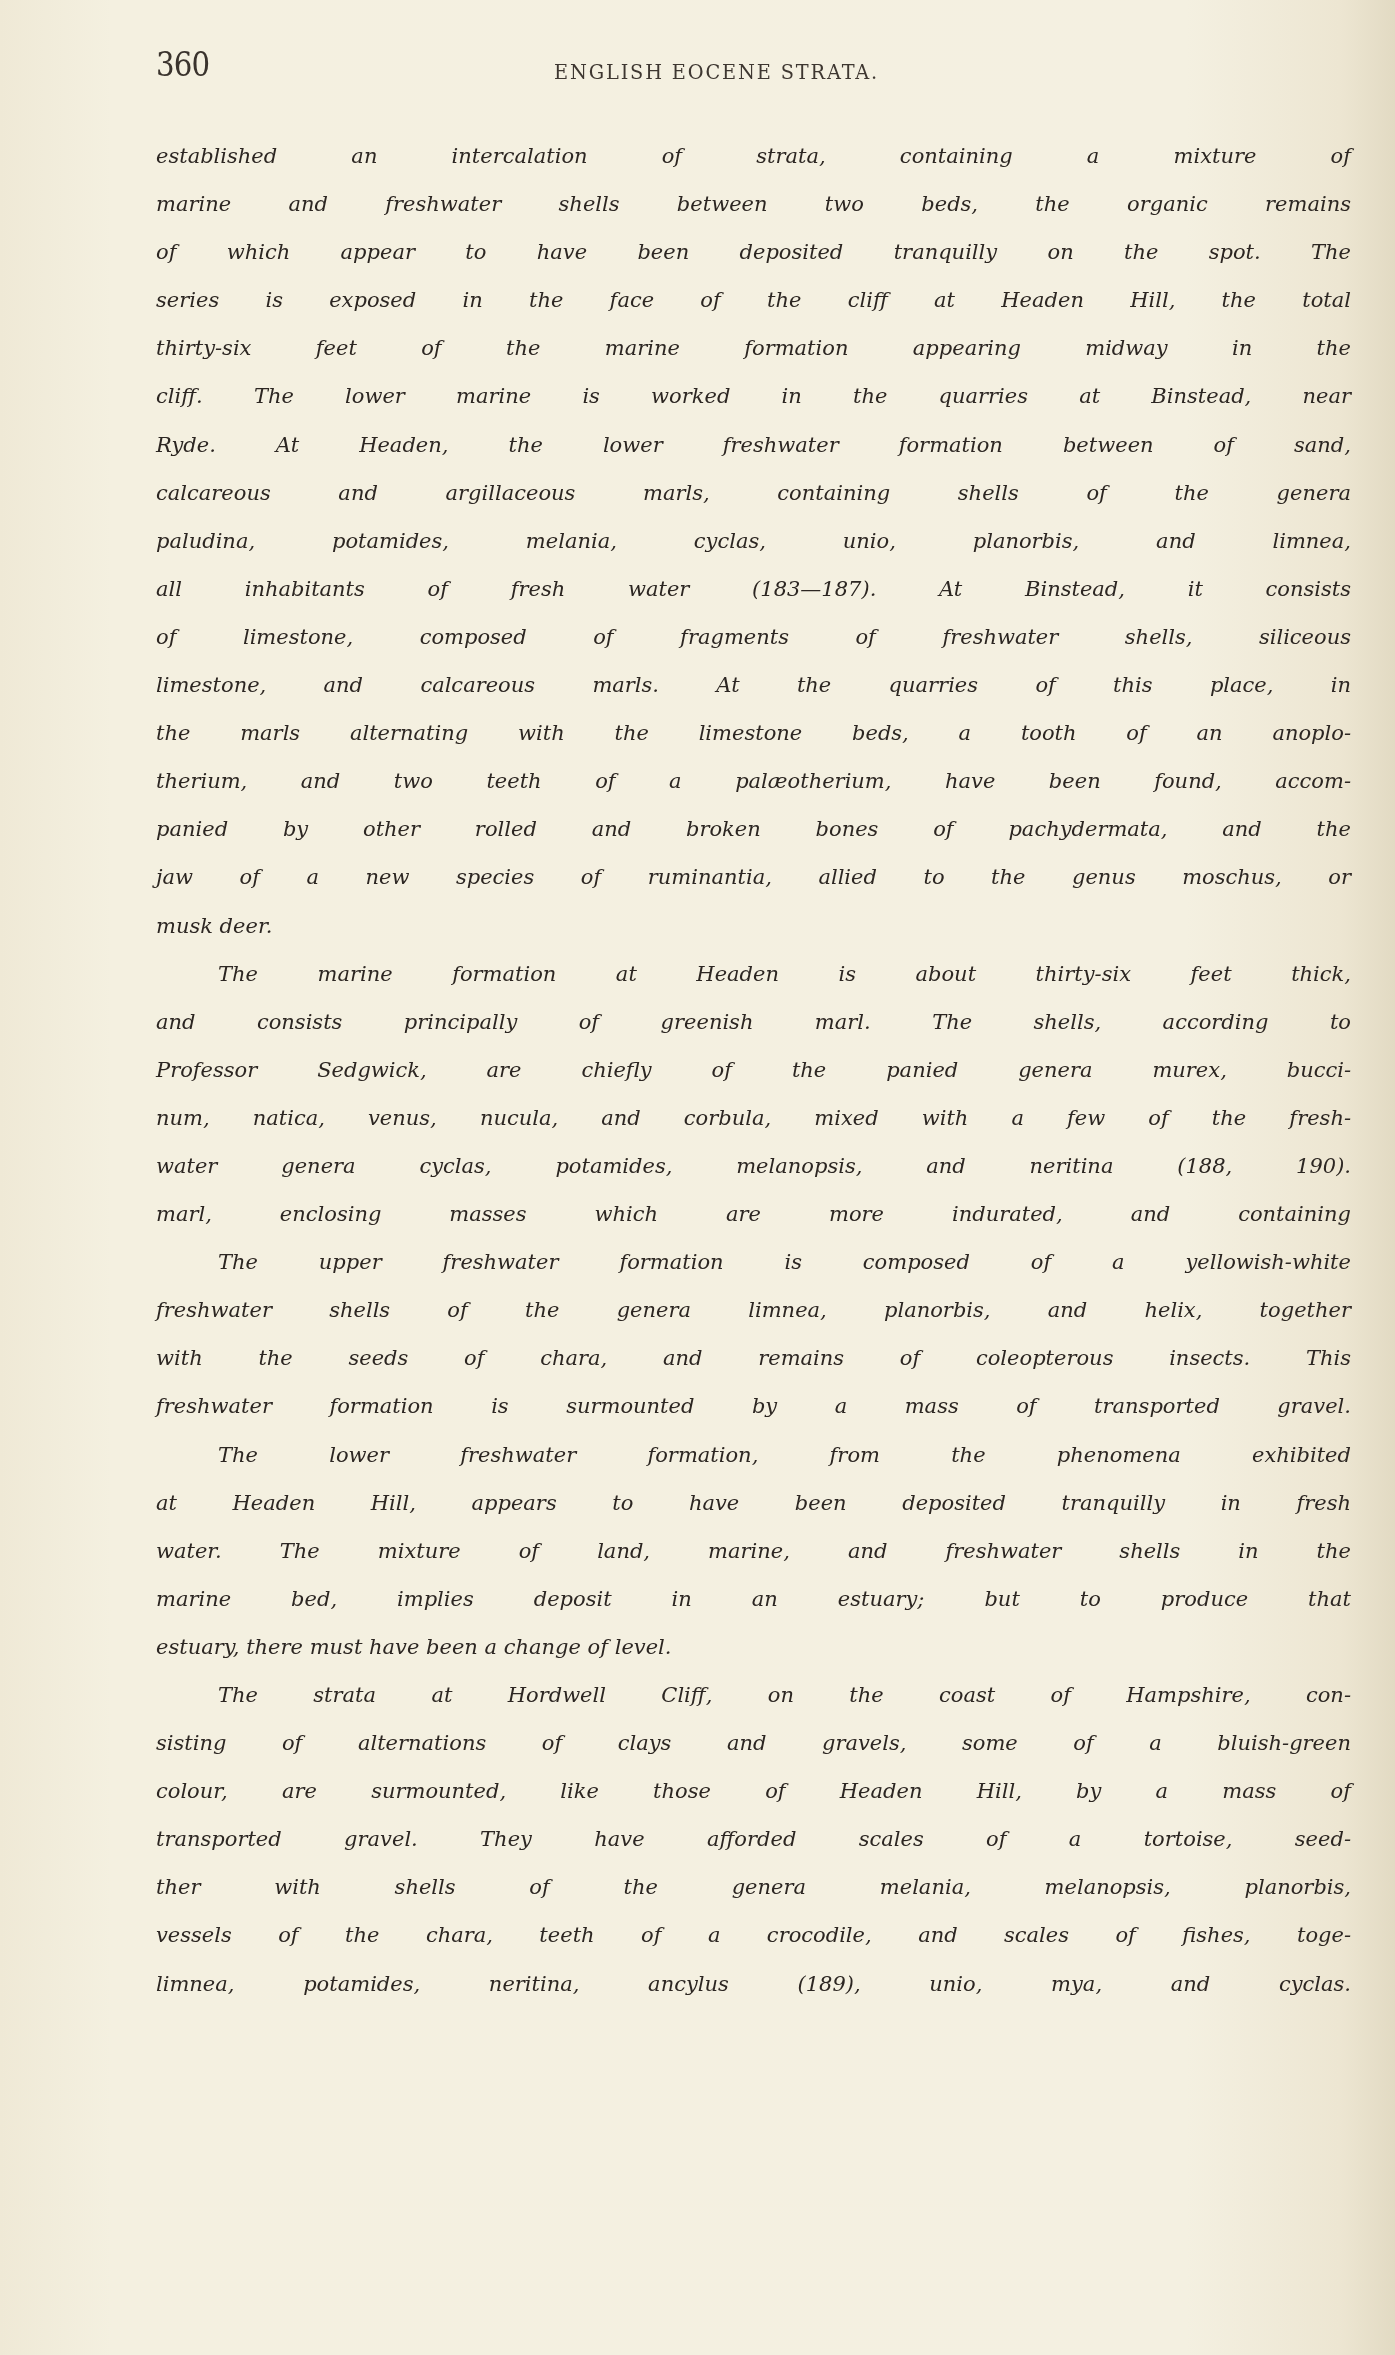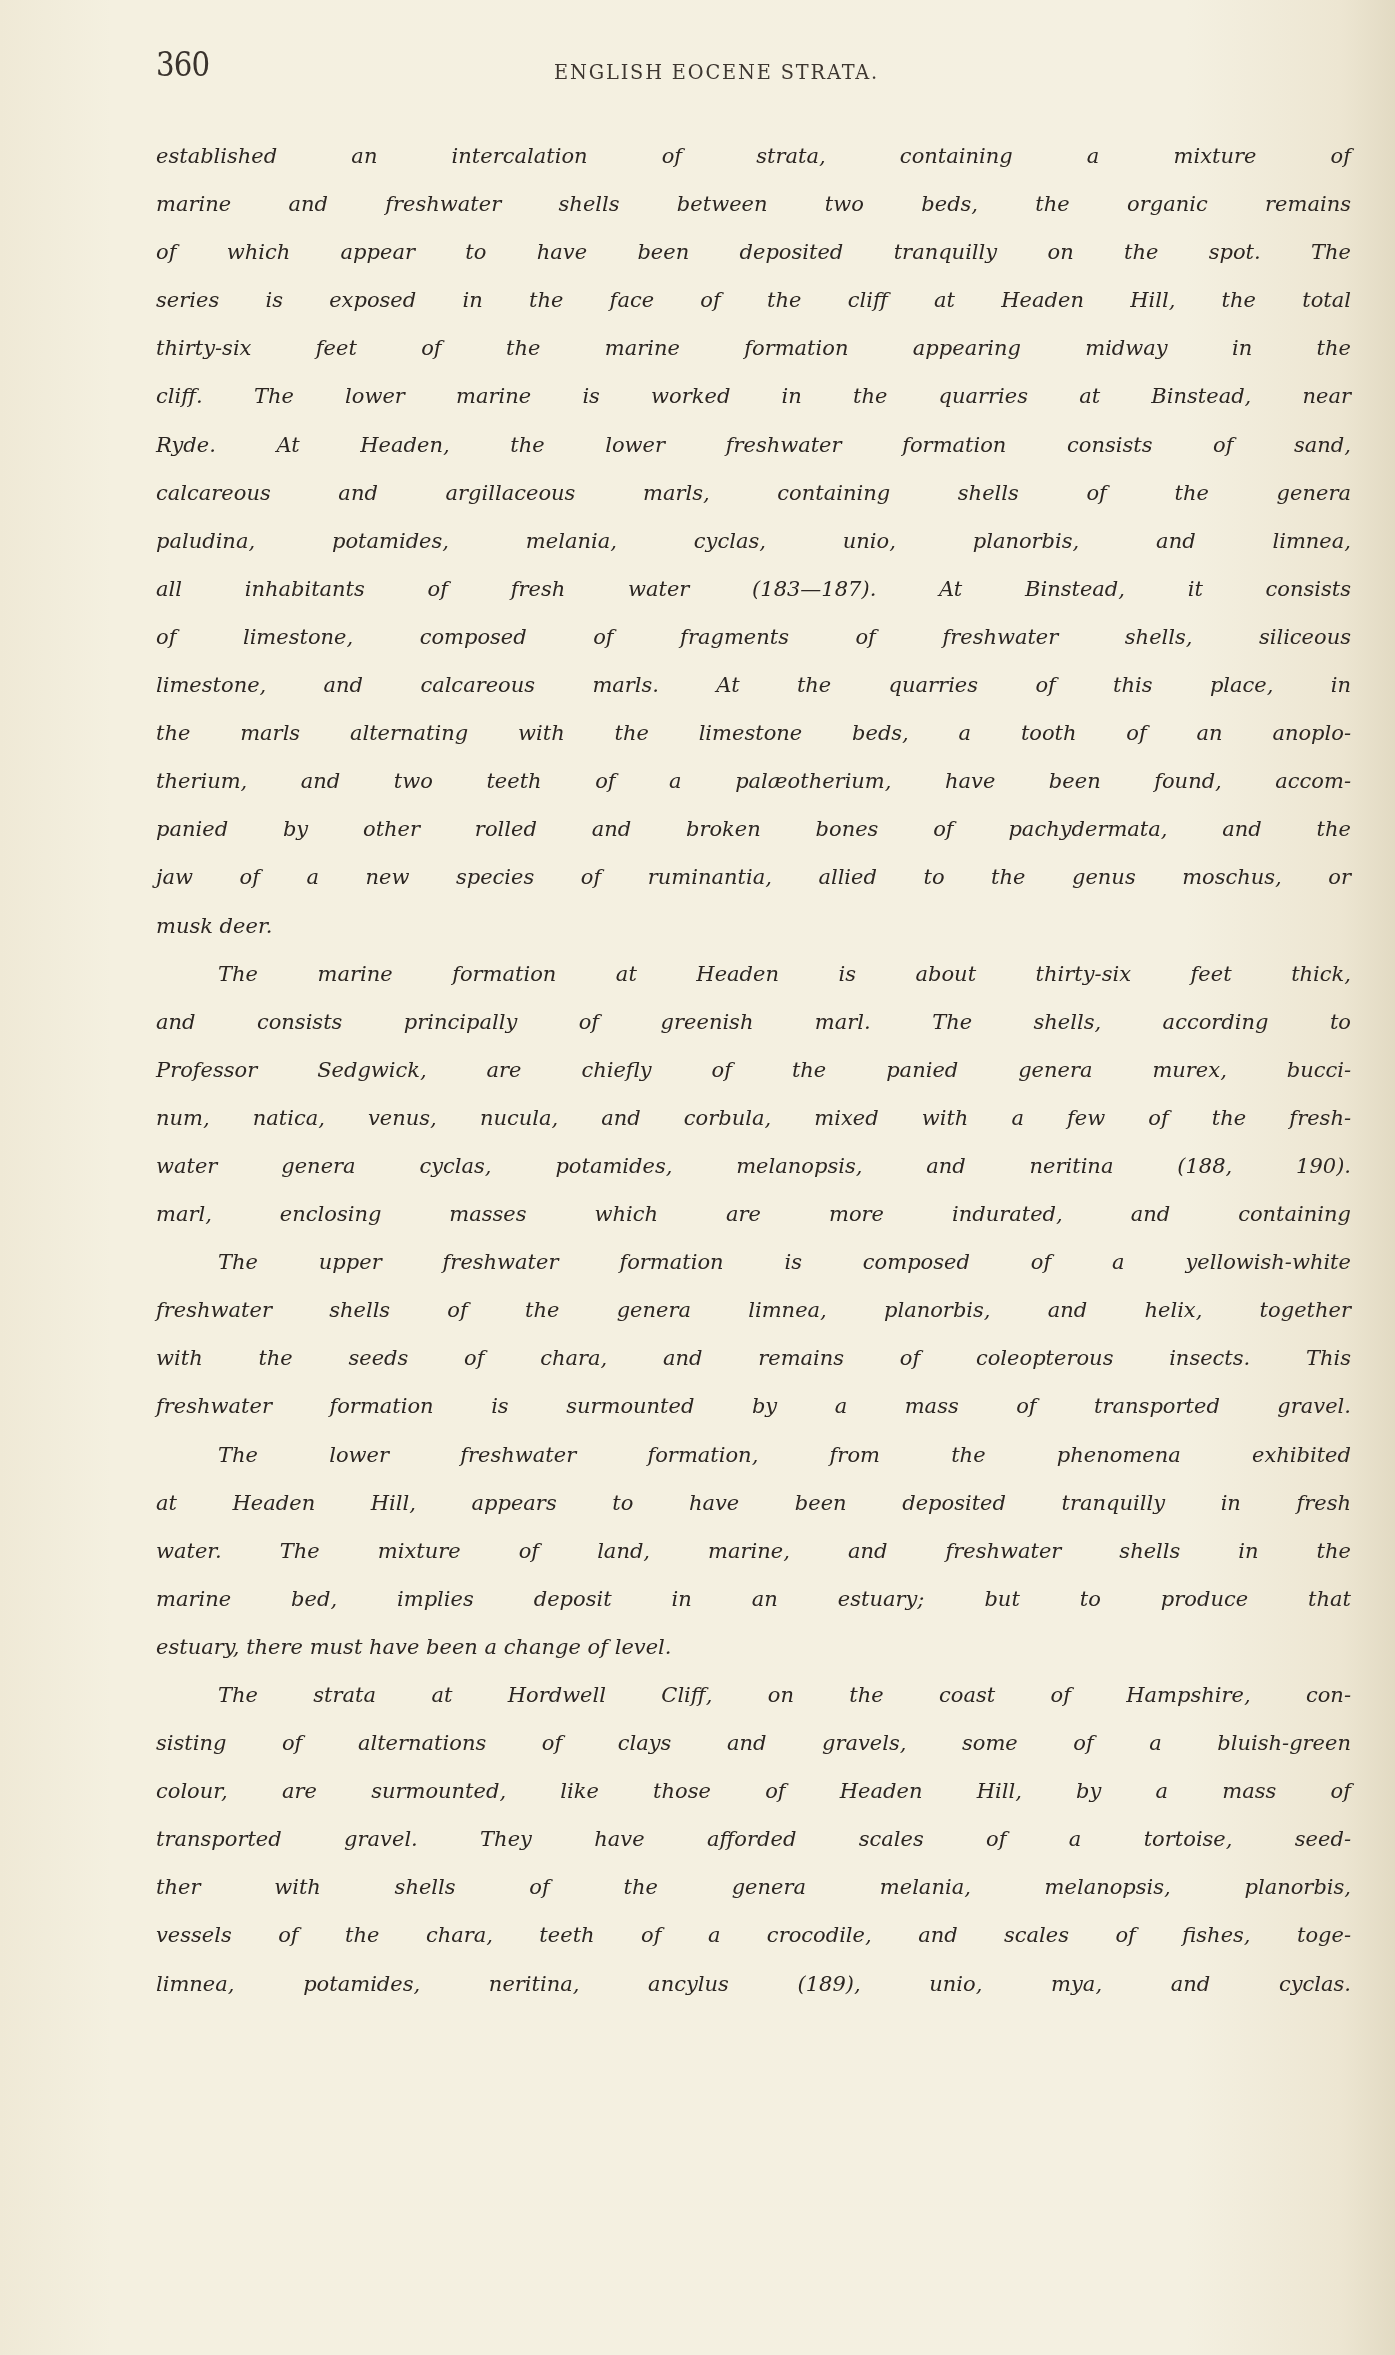--- a/index.html
+++ b/index.html
@@ -48,21 +48,21 @@
 
   <div class="body-text">
 
     <div>
       <div class="line">established an intercalation of strata, containing a mixture of</div>
       <div class="line">marine and freshwater shells between two beds, the organic remains</div>
       <div class="line">of which appear to have been deposited tranquilly on the spot. The</div>
       <div class="line">series is exposed in the face of the cliff at Headen Hill, the total</div>
       <div class="line">thirty-six feet of the marine formation appearing midway in the</div>
       <div class="line">cliff. The lower marine is worked in the quarries at Binstead, near</div>
-      <div class="line">Ryde. At Headen, the lower freshwater formation consists of sand,</div>
+      <div class="line">Ryde. At Headen, the lower freshwater formation between of sand,</div>
       <div class="line">calcareous and argillaceous marls, containing shells of the genera</div>
       <div class="line">paludina, potamides, melania, cyclas, unio, planorbis, and limnea,</div>
       <div class="line">all inhabitants of fresh water (183—187). At Binstead, it consists</div>
       <div class="line">of limestone, composed of fragments of freshwater shells, siliceous</div>
       <div class="line">limestone, and calcareous marls. At the quarries of this place, in</div>
       <div class="line">the marls alternating with the limestone beds, a tooth of an anoplo-</div>
       <div class="line">therium, and two teeth of a palæotherium, have been found, accom-</div>
       <div class="line">panied by other rolled and broken bones of pachydermata, and the</div>
       <div class="line">jaw of a new species of ruminantia, allied to the genus moschus, or</div>
       <div class="line last">musk deer.</div>

